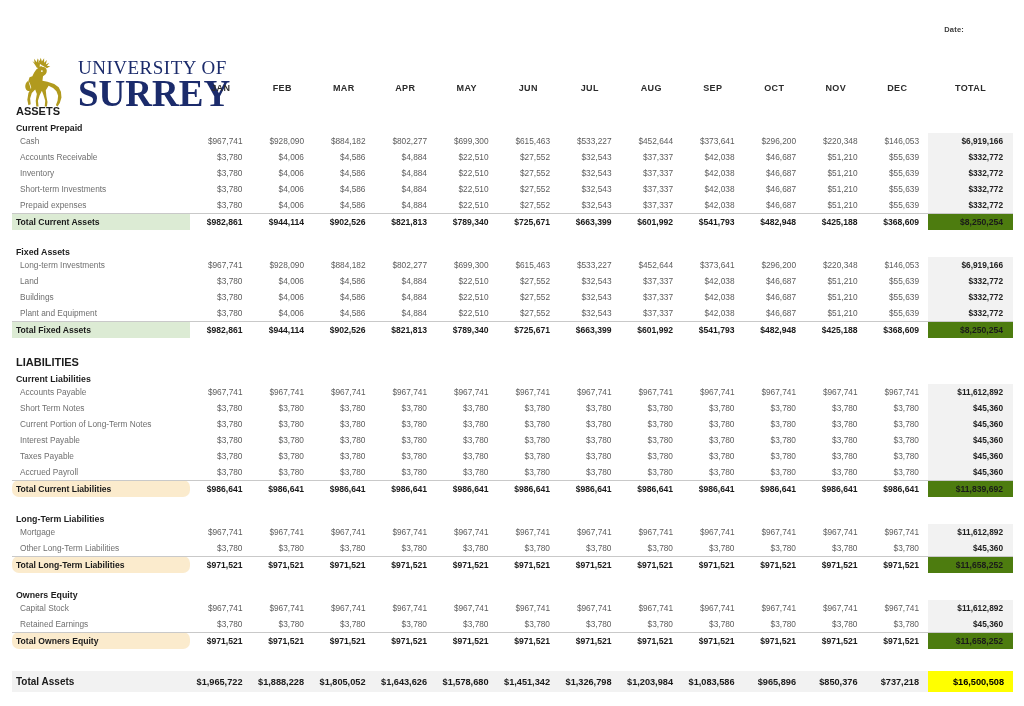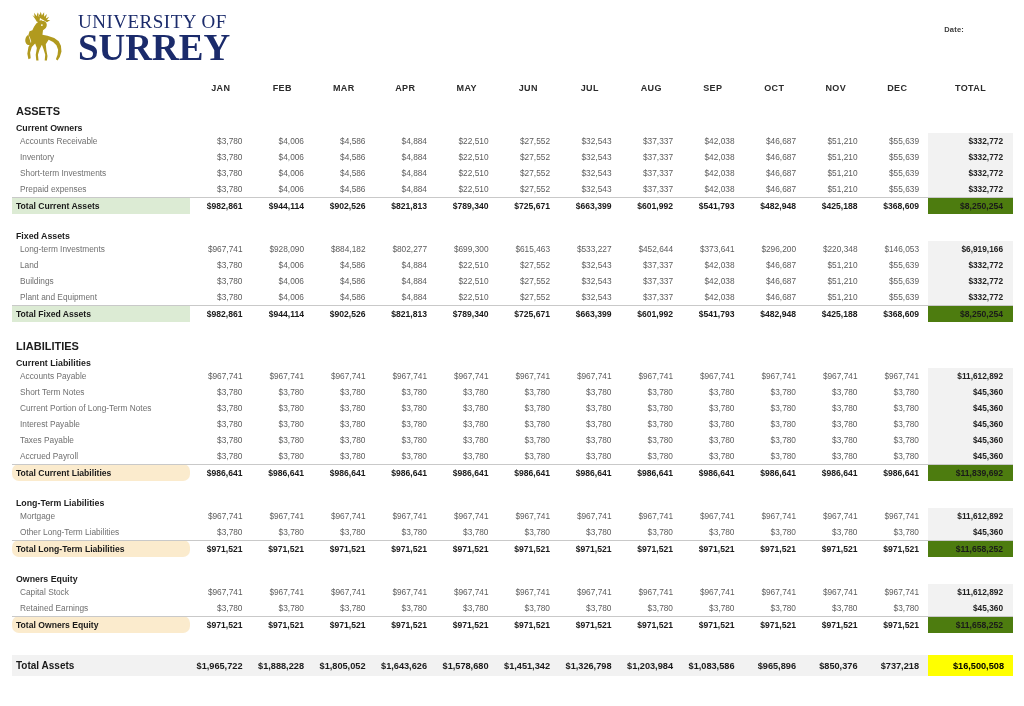--- a/index.html
+++ b/index.html
@@ -14,21 +14,21 @@
   .page { position: relative; width: 1024px; height: 706px; padding: 0; }
 
   
   .header {
     display: flex;
     align-items: flex-start;
     justify-content: space-between;
     padding: 10px 20px 0 14px;
     height: 70px;
   }
-  .brand { display: flex; align-items: center; gap: 6px; }
+  .brand { display: flex; align-items: center; gap: 6px; margin-top: 46px; }
   .stag { width: 58px; height: 56px; flex: none; }
   .wordmark { line-height: 1; padding-top: 2px; }
   .wordmark .l1 {
     font-family: "Liberation Serif", serif;
     font-size: 19px; letter-spacing: 0.5px;
     color: #1b2b6b; font-weight: 400;
   }
   .wordmark .l2 {
     font-family: "Liberation Serif", serif;
     font-size: 37px; line-height: 0.92; letter-spacing: 0px;
@@ -164,21 +164,37 @@
           <th>NOV</th>
           <th>DEC</th>
           <th>TOTAL</th>
         </tr>
     </thead>
     <tbody id="sheet-body">
         <tr class="sect-major">
           <td colspan="14">ASSETS</td>
         </tr>
         <tr class="sect-minor">
-          <td colspan="14">Current Owners</td>
+          <td colspan="14">Current Prepaid</td>
+        </tr>
+        <tr class="data">
+          <td class="label">Cash</td>
+          <td class="num">$967,741</td>
+          <td class="num">$928,090</td>
+          <td class="num">$884,182</td>
+          <td class="num">$802,277</td>
+          <td class="num">$699,300</td>
+          <td class="num">$615,463</td>
+          <td class="num">$533,227</td>
+          <td class="num">$452,644</td>
+          <td class="num">$373,641</td>
+          <td class="num">$296,200</td>
+          <td class="num">$220,348</td>
+          <td class="num">$146,053</td>
+          <td class="num total-col">$6,919,166</td>
         </tr>
         <tr class="data">
           <td class="label">Accounts Receivable</td>
           <td class="num">$3,780</td>
           <td class="num">$4,006</td>
           <td class="num">$4,586</td>
           <td class="num">$4,884</td>
           <td class="num">$22,510</td>
           <td class="num">$27,552</td>
           <td class="num">$32,543</td>

